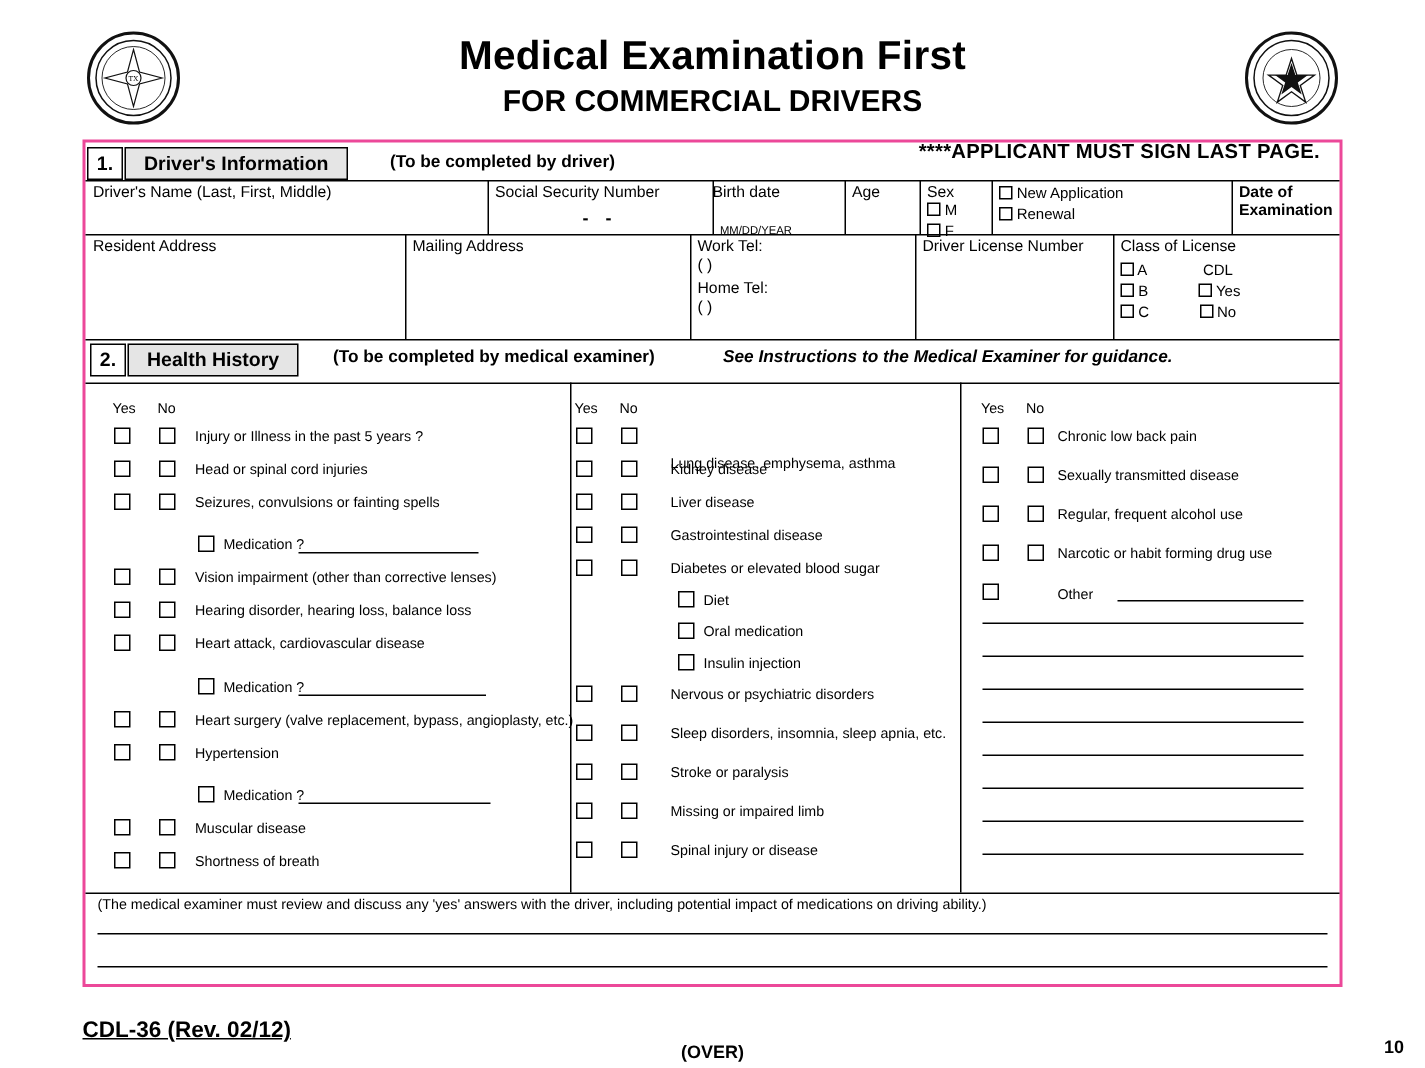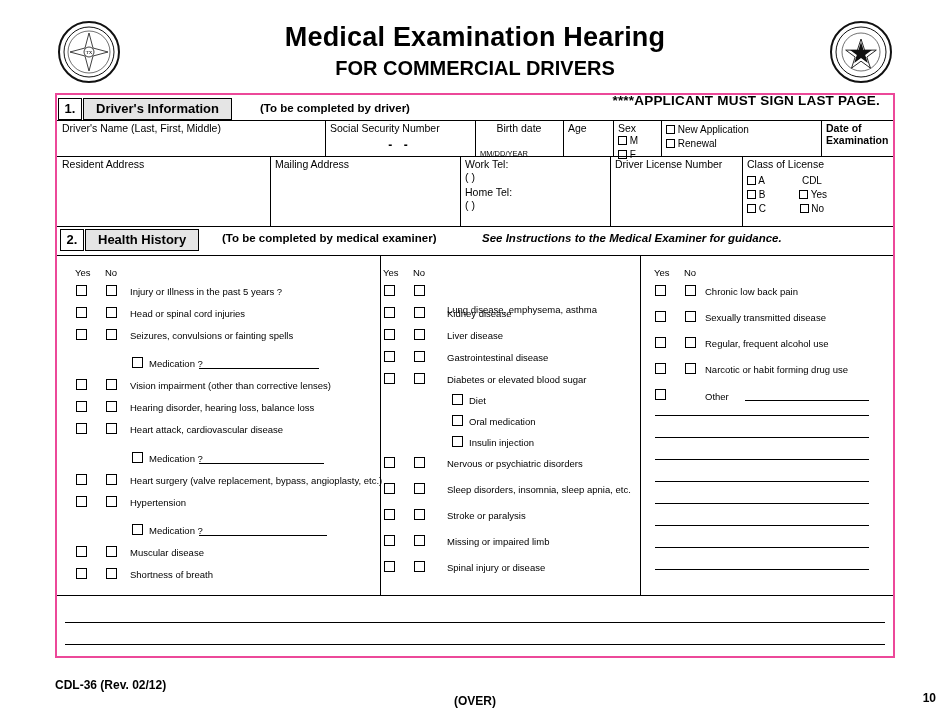--- a/index.html
+++ b/index.html
@@ -168,22 +168,23 @@
   .note-text {
     position: absolute;
     font-size: 9.5px;
   }
 
   
   .footer-left {
     position: absolute;
     left: 55px;
     top: 678px;
-    font-size: 12px;
-    font-weight: bold;
+    font-size: 15px;
+    font-weight: bold;
+    text-decoration: underline;
   }
   .footer-center {
     position: absolute;
     left: 0; right: 0;
     top: 694px;
     text-align: center;
     font-size: 12px;
     font-weight: bold;
   }
   .footer-right {
@@ -214,21 +215,21 @@
 
     <div class="seal right">
       <svg width="54" height="54" viewBox="0 0 54 54">
         <circle cx="27" cy="27" r="25" fill="none" stroke="#111" stroke-width="1"></circle>
         <circle cx="27" cy="27" r="19" fill="none" stroke="#111" stroke-width="0.6"></circle>
         <path d="M27 14 l3.6 11.1 11.7 0 -9.45 6.9 3.6 11.1 -9.45 -6.9 -9.45 6.9 3.6 -11.1 -9.45 -6.9 11.7 0 Z" fill="none" stroke="#111" stroke-width="0.9"></path>
         <path d="M27 17 l2.6 8 8.4 0 -6.8 5 2.6 8 -6.8 -5 -6.8 5 2.6 -8 -6.8 -5 8.4 0 Z" fill="#111"></path>
       </svg>
     </div>
 
-    <div class="title-main">Medical Examination Hearing</div>
+    <div class="title-main">Medical Examination First</div>
     <div class="title-sub">FOR COMMERCIAL DRIVERS</div>
   </div>
 
   <div style="position:absolute;left:55px;top:95px;width:840px;height:26px;">
     <div class="sec-num">1.</div>
     <div class="sec-title">Driver's Information</div>
     <div class="sec-note" style="left:205px;">(To be completed by driver)</div>
     <div class="applicant-note" style="top:-2px;right:15px;">****APPLICANT MUST SIGN LAST PAGE.</div>
   </div>
 
@@ -241,21 +242,21 @@
     </div>
     <div class="vline" style="left:268px;top:25px;height:36px;"></div>
 
     <div class="cell" style="left:268px;top:25px;width:150px;height:36px;">
       <span class="lbl">Social Security Number</span>
       <span style="display:block;text-align:center;font-size:12px;font-weight:bold;margin-top:4px;letter-spacing:4px;">-        -</span>
     </div>
     <div class="vline" style="left:418px;top:25px;height:36px;"></div>
 
     <div class="cell" style="left:418px;top:25px;width:88px;height:36px;">
-      <span class="lbl" style="text-align:center;padding-left:0;">Birth date</span>
+      <span class="lbl" style="padding-left:0;">Birth date</span>
       <span class="tiny" style="display:block;margin-top:15px;">MM/DD/YEAR</span>
     </div>
     <div class="vline" style="left:506px;top:25px;height:36px;"></div>
 
     <div class="cell" style="left:506px;top:25px;width:50px;height:36px;">
       <span class="lbl">Age</span>
     </div>
     <div class="vline" style="left:556px;top:25px;height:36px;"></div>
 
     <div class="cell" style="left:556px;top:25px;width:48px;height:36px;">
@@ -479,20 +480,21 @@
 
     <div class="hh-line" style="left:598px;top:320px;width:214px;"></div>
     <div class="hh-line" style="left:598px;top:342px;width:214px;"></div>
     <div class="hh-line" style="left:598px;top:364px;width:214px;"></div>
     <div class="hh-line" style="left:598px;top:386px;width:214px;"></div>
     <div class="hh-line" style="left:598px;top:408px;width:214px;"></div>
     <div class="hh-line" style="left:598px;top:430px;width:214px;"></div>
     <div class="hh-line" style="left:598px;top:452px;width:214px;"></div>
     <div class="hh-line" style="left:598px;top:474px;width:214px;"></div>
 
+    <div class="note-text" style="left:8px;top:503px;width:820px;">(The medical examiner must review and discuss any 'yes' answers with the driver, including potential impact of medications on driving ability.)</div>
     <div class="hh-line" style="left:8px;top:527px;width:820px;"></div>
     <div class="hh-line" style="left:8px;top:549px;width:820px;"></div>
 
   </div>
 
   <div class="footer-left">CDL-36 (Rev. 02/12)</div>
   <div class="footer-center">(OVER)</div>
   <div class="footer-right">10</div>
 
 </div>

